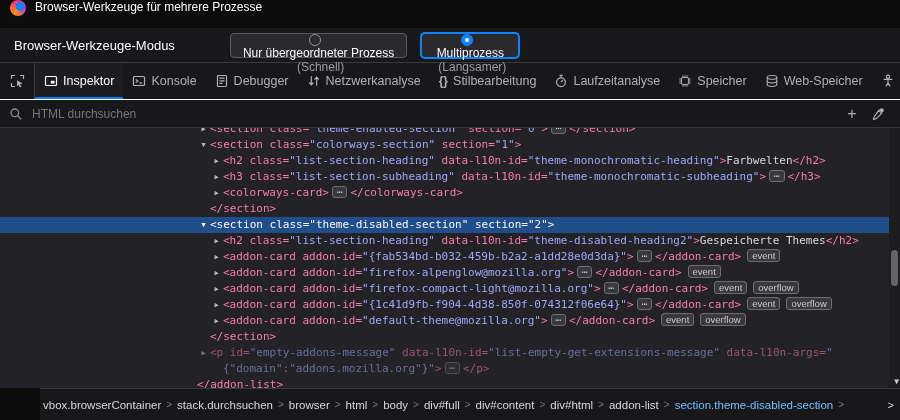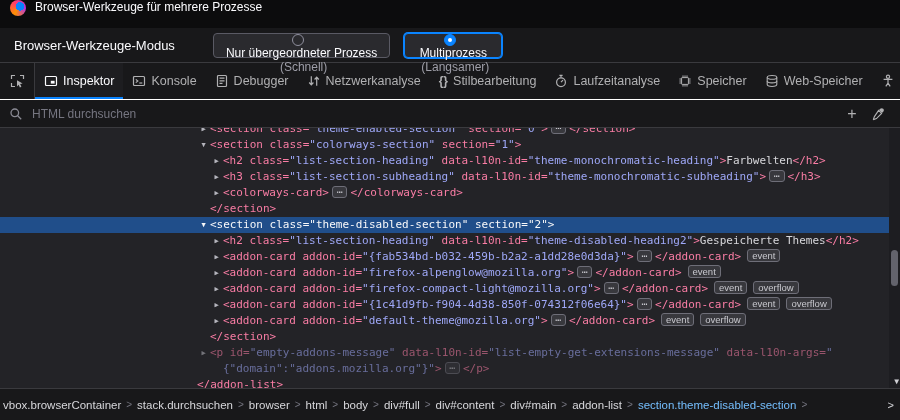--- a/index.html
+++ b/index.html
@@ -14,21 +14,21 @@
   .titlebar{height:28px;background:#0c0c0d;display:flex;align-items:flex-start;padding:0 10px;}
   .fx-logo{width:16px;height:16px;border-radius:50%;flex:none;margin-right:9px;
     background:
       radial-gradient(circle at 62% 40%, #0a84ff 0 30%, rgba(0,0,0,0) 31%),
       conic-gradient(from 210deg,#ff9100,#ff3b6d,#b833e1,#ff9100);
   }
   .win-title{font-size:12px;color:#fbfbfe;white-space:nowrap;}
 
   
   .modebar{height:35px;background:#18181a;border-bottom:1px solid #3a3a3e;display:flex;align-items:center;padding:0 14px;}
-  .mode-label{font-size:13px;color:#fbfbfe;margin-right:38px;white-space:nowrap;}
+  .mode-label{font-size:13px;color:#fbfbfe;margin-right:55px;white-space:nowrap;}
   .pill{display:flex;align-items:center;height:25px;padding:0 12px;border-radius:4px;
     background:#2a2a2e;border:1px solid #5a5a64;margin-right:14px;font-size:12px;white-space:nowrap;cursor:default;flex-direction:column;}
   .pill.selected{border-color:var(--accent,#0a84ff);box-shadow:0 0 0 1px var(--accent,#0a84ff);}
   .radio{width:12px;height:12px;border-radius:50%;border:1px solid #8f8f9d;margin-right:7px;flex:none;position:relative;}
   .pill.selected .radio{border-color:var(--accent,#0a84ff);background:var(--accent,#0a84ff);}
   .pill.selected .radio::after{content:"";position:absolute;left:3px;top:3px;width:4px;height:4px;border-radius:50%;background:#fff;}
   .opt-label{color:#fbfbfe;}
   .opt-hint{color:#9e9ea8;margin-left:4px;}
 
   
@@ -66,21 +66,21 @@
   .mdots{display:inline-block;font-size:9px;line-height:10px;padding:0 4px;margin:0 3px;
     border:1px solid #6e6e78;border-radius:3px;background:#38383d;color:#c8c8ce;vertical-align:1px;}
   .mbadge{display:inline-block;font-family:"Liberation Sans",sans-serif;font-size:9.5px;line-height:11px;
     padding:0 4px;margin-left:6px;border:1px solid #6e6e78;border-radius:3px;background:#38383d;color:#c8c8ce;vertical-align:1px;}
   .vtrack{position:absolute;top:0;right:0;width:11px;height:100%;background:#1d1d21;}
   .vthumb{position:absolute;top:122px;right:2px;width:7px;height:36px;border-radius:4px;background:#63636c;}
   .vdown{position:absolute;right:1px;bottom:1px;color:#cfcfd4;font-size:8px;line-height:10px;}
 
   
   .breadcrumbs{height:32px;background:#18181a;border-top:1px solid #3a3a3e;display:flex;align-items:center;
-    padding:0 26px 0 0;font-size:11.5px;position:relative;overflow:hidden;}
+    padding:0 26px 0 0;font-size:11.5px;position:relative;overflow:hidden;margin-left:40px;}
   .crumb{padding:2px 3px;color:#d7d7db;white-space:nowrap;flex:none;}
   .crumb.selected{color:var(--bc-sel,#75bfff);}
   .crumb-sep{color:#73737e;margin:0 2px;font-size:10px;flex:none;}
   .bc-scroll{position:absolute;right:6px;top:50%;transform:translateY(-50%);color:#d7d7db;font-size:11px;}
 </style>
 </head>
 <body>
 
 <div class="titlebar">
   <div class="fx-logo"></div>
@@ -293,21 +293,21 @@
       <span class="crumb">browser</span>
       <span class="crumb-sep">&gt;</span>
       <span class="crumb">html</span>
       <span class="crumb-sep">&gt;</span>
       <span class="crumb">body</span>
       <span class="crumb-sep">&gt;</span>
       <span class="crumb">div#full</span>
       <span class="crumb-sep">&gt;</span>
       <span class="crumb">div#content</span>
       <span class="crumb-sep">&gt;</span>
-      <span class="crumb">div#main</span>
+      <span class="crumb">div#html</span>
       <span class="crumb-sep">&gt;</span>
       <span class="crumb">addon-list</span>
       <span class="crumb-sep">&gt;</span>
       <span class="crumb selected">section.theme-disabled-section</span>
       <span class="crumb-sep">&gt;</span>
     </div>
   <div class="bc-scroll">&gt;</div>
 </div>
 
 </body></html>

